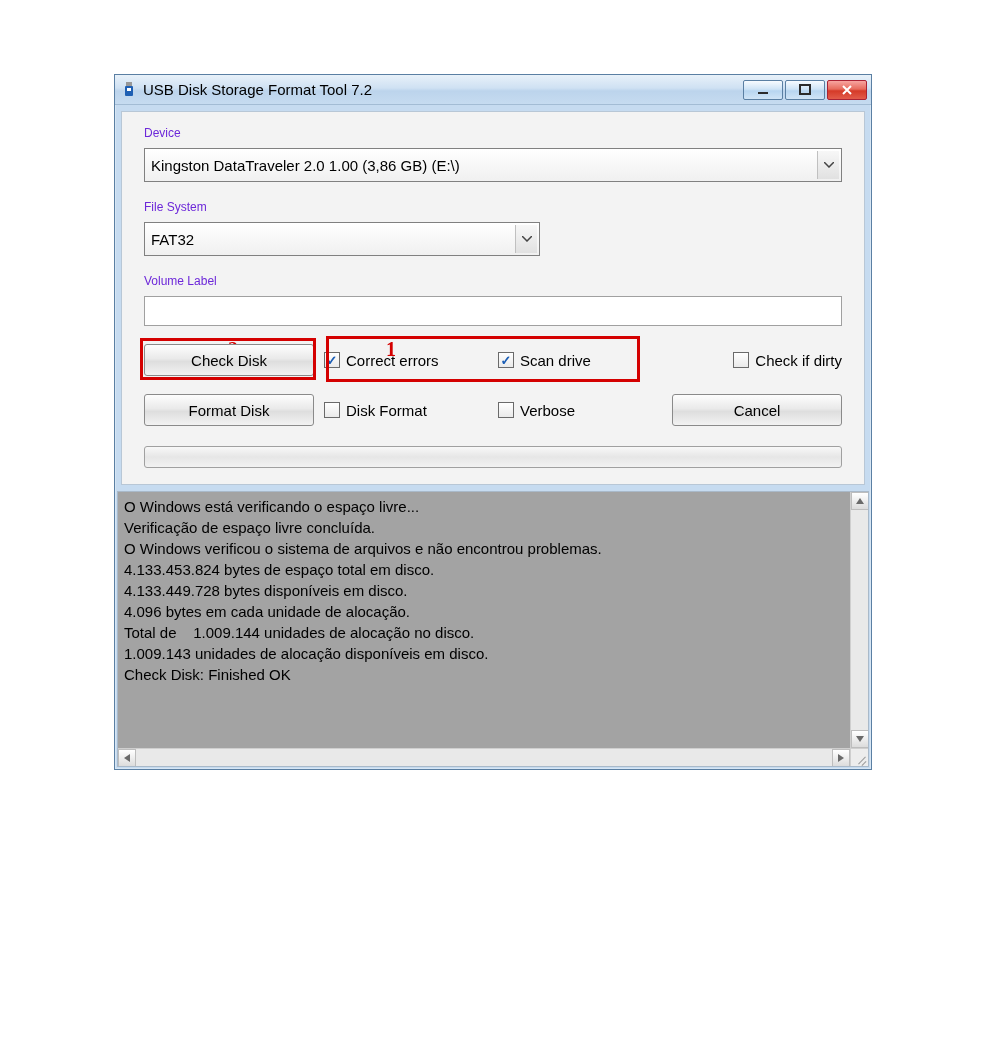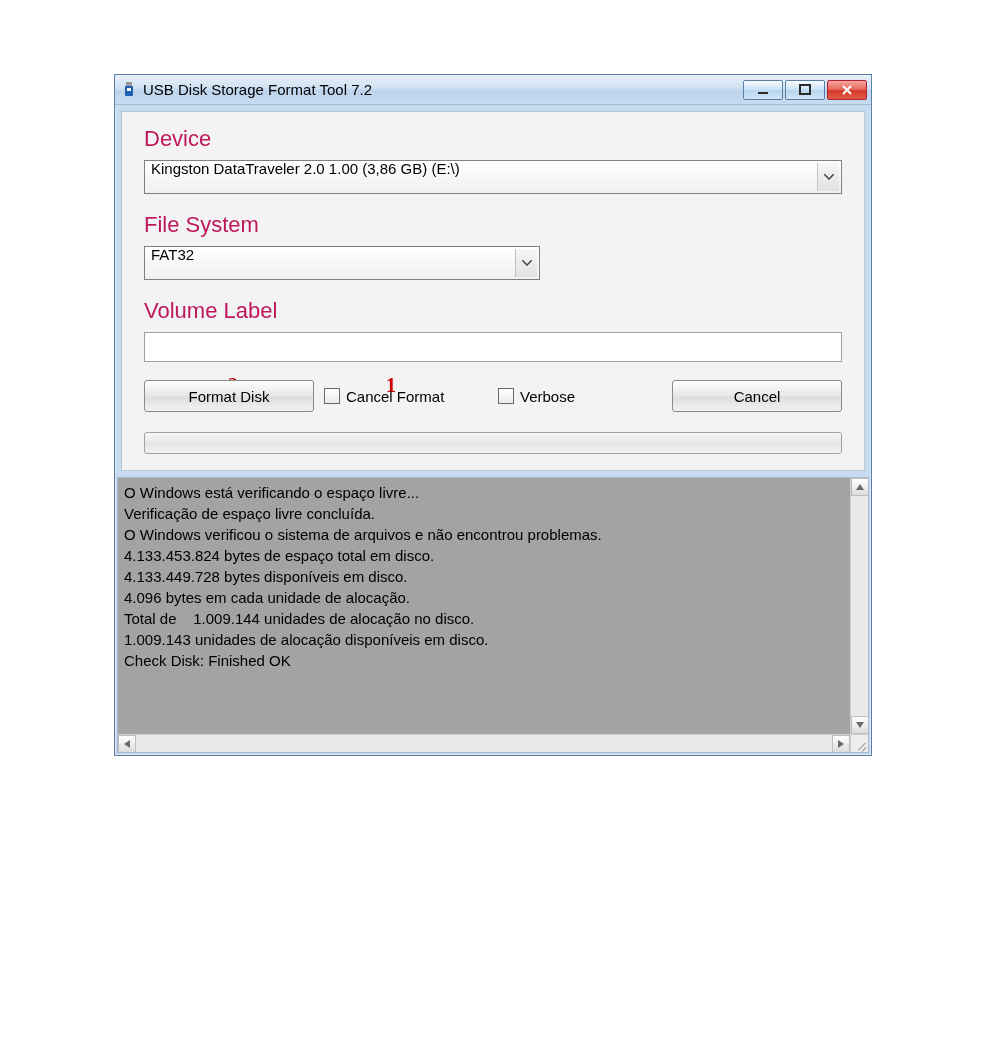--- a/index.html
+++ b/index.html
@@ -51,28 +51,28 @@
     border-color: #a23;
   }
   .winbtn svg { display:block; }
 
   .client-top {
     margin: 6px;
     padding: 14px 22px 16px 22px;
     background: #f3f3f3;
     border: 1px solid #b8c7d6;
   }
-  .label { font-size: 22px; color:#be185d; margin-bottom: 8px; }
+  .label { font-size: 12px; color:#6d28d9; margin-bottom: 8px; }
   .row { margin-bottom: 18px; }
   .dropdown {
     width: 100%;
     height: 30px;
     border: 1px solid #808080;
     background: linear-gradient(to bottom,#ffffff,#f0f0f0);
-    display: flex; align-items: flex-end;
+    display: flex; align-items: center;
     padding: 16px 6px;
     font-size: 15px;
     color:#000;
     position: relative;
   }
   .dropdown.small { width: 396px; }
   .dropdown .arrow {
     position: absolute; right: 2px; top: 2px; bottom: 2px; width: 22px;
     display:flex; align-items:center; justify-content:center;
     background: linear-gradient(to bottom,#f7f7f7,#e1e1e1);
@@ -254,28 +254,48 @@
     <div class="row" style="margin-bottom:14px;">
       <div class="label">Volume Label</div>
       <input class="textinput" value="" style="">
     </div>
 
     <div style="position:relative;">
 
       <span class="redlabel" style="left:84px; top:-6px;">2</span>
       <span class="redlabel" style="left:242px; top:-6px;">1</span>
 
+      <div class="option-row">
+        <div class="btn">
+          <span>Check Disk</span>
+        </div>
+        <div class="chk">
+          <span class="chkbox checked"></span>
+          <span>Correct errors</span>
+        </div>
+        <div class="chk">
+          <span class="chkbox checked"></span>
+          <span>Scan drive</span>
+        </div>
+        <div class="chk" style="justify-self:end;">
+          <span class="chkbox"></span>
+          <span>Check if dirty</span>
+        </div>
+
+        <span class="redbox" style="left:-4px; top:-6px; width:176px; height:42px;"></span>
+        <span class="redbox" style="left:182px; top:-8px; width:314px; height:46px;"></span>
+      </div>
 
       <div class="option-row">
         <div class="btn">
           <span>Format Disk</span>
         </div>
         <div class="chk">
           <span class="chkbox"></span>
-          <span>Cancel Format</span>
+          <span>Disk Format</span>
         </div>
         <div class="chk">
           <span class="chkbox"></span>
           <span>Verbose</span>
         </div>
         <div class="btn" style="justify-self:end;">
           <span>Cancel</span>
         </div>
       </div>
     </div>

